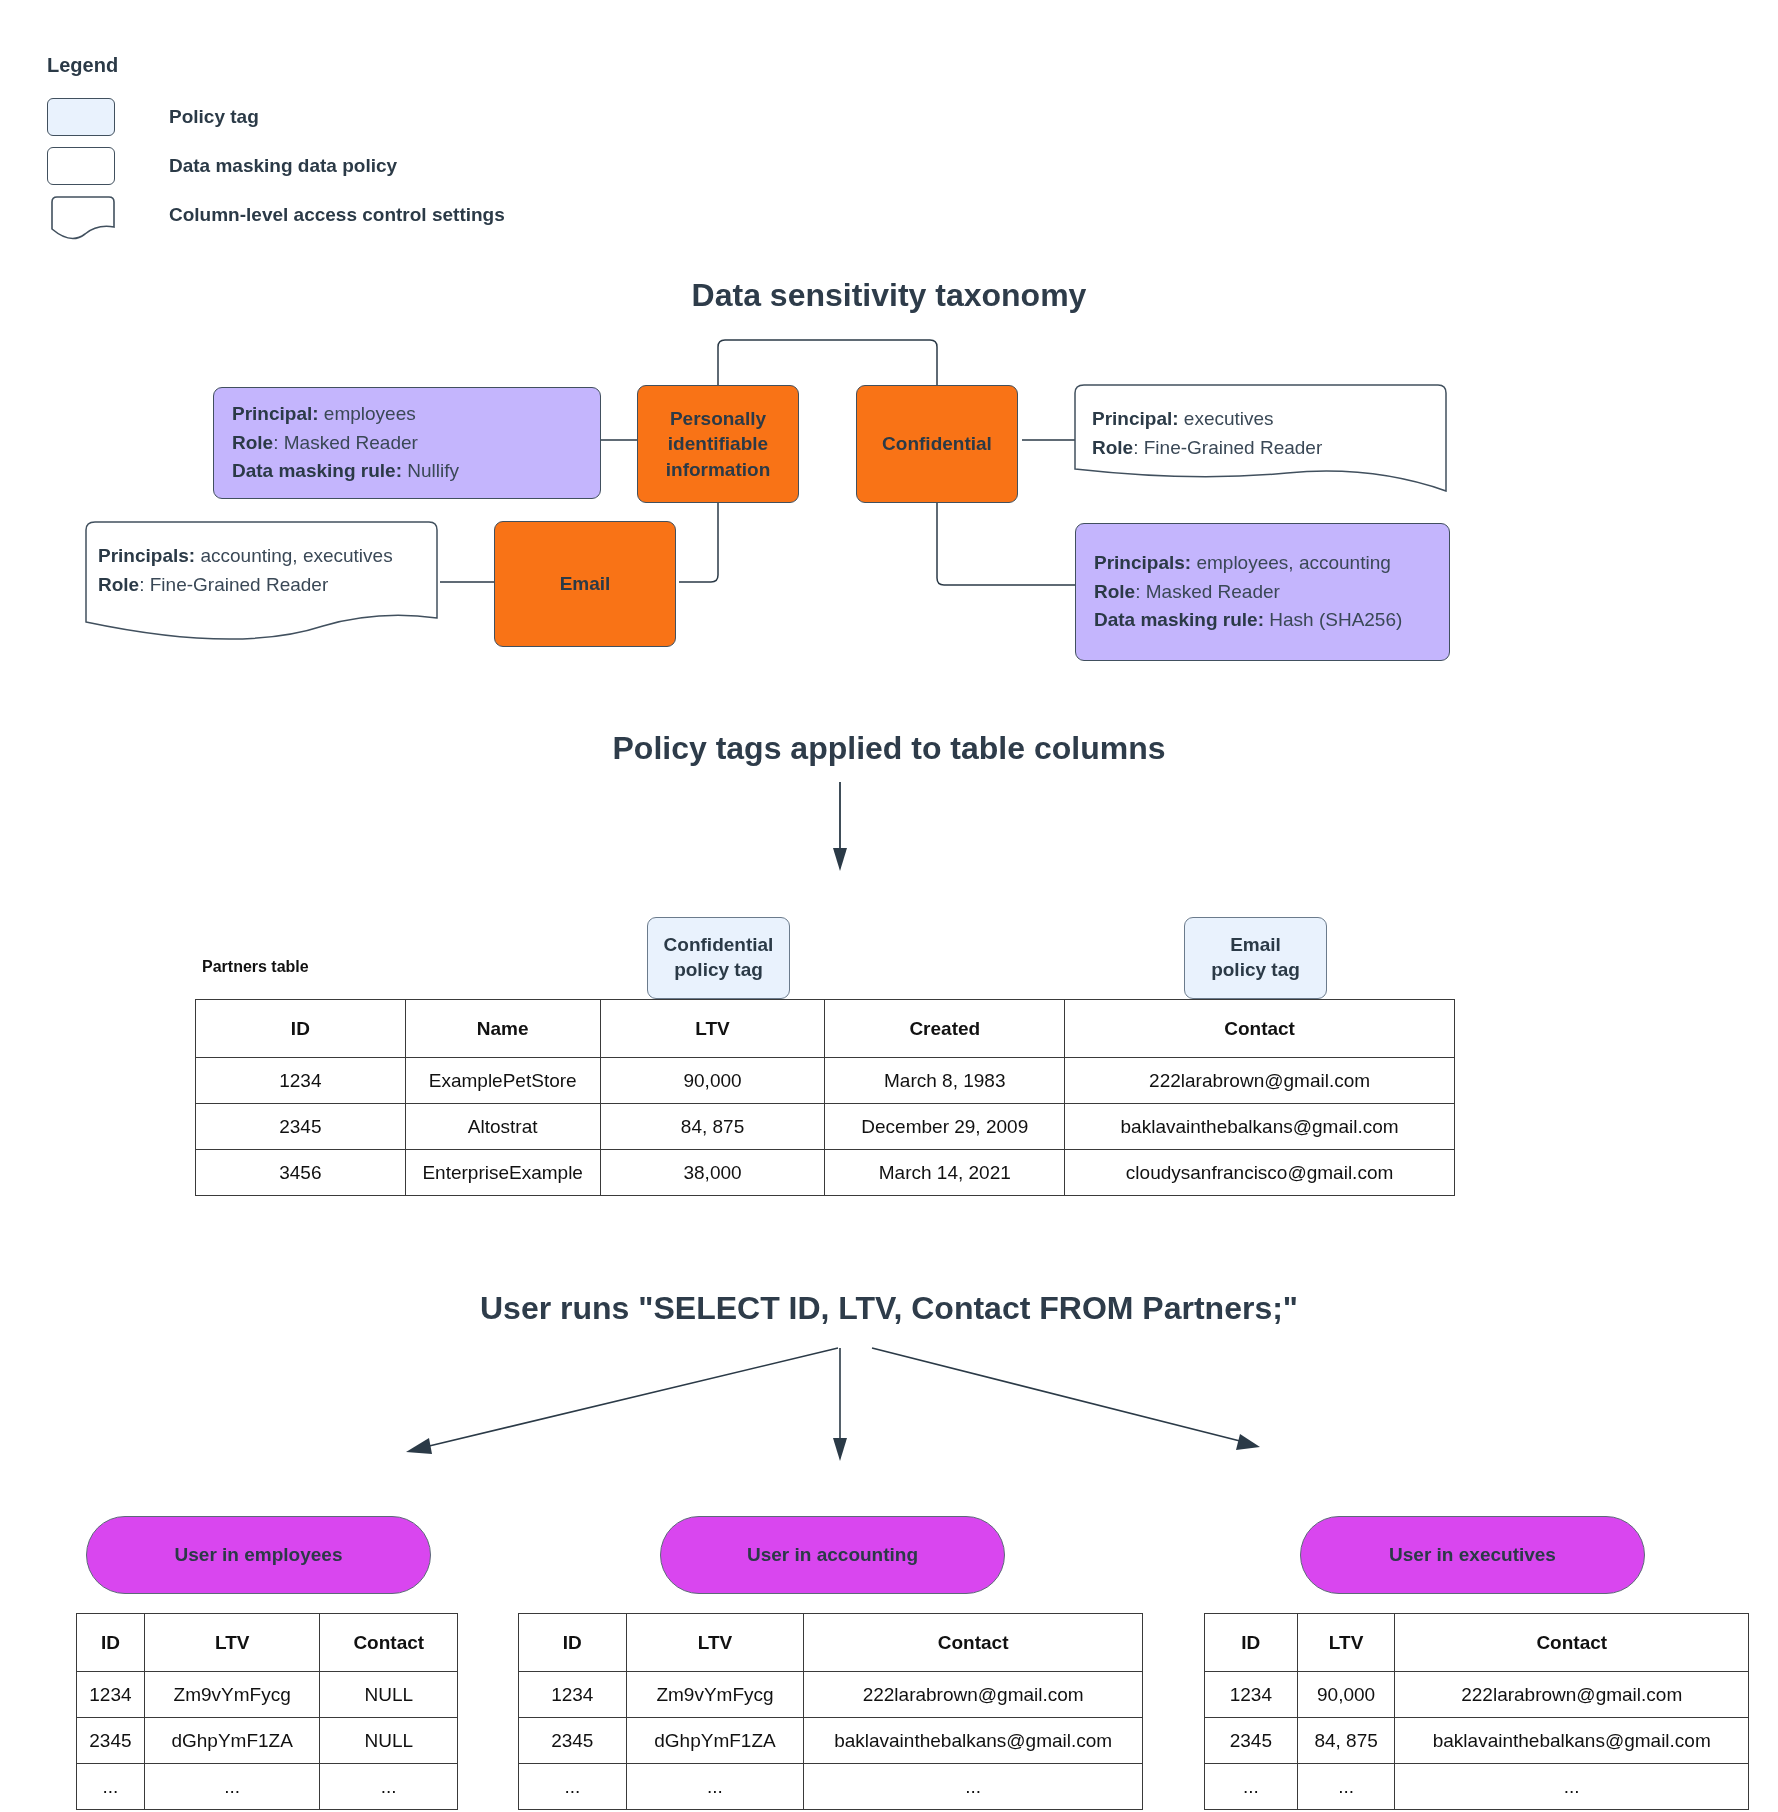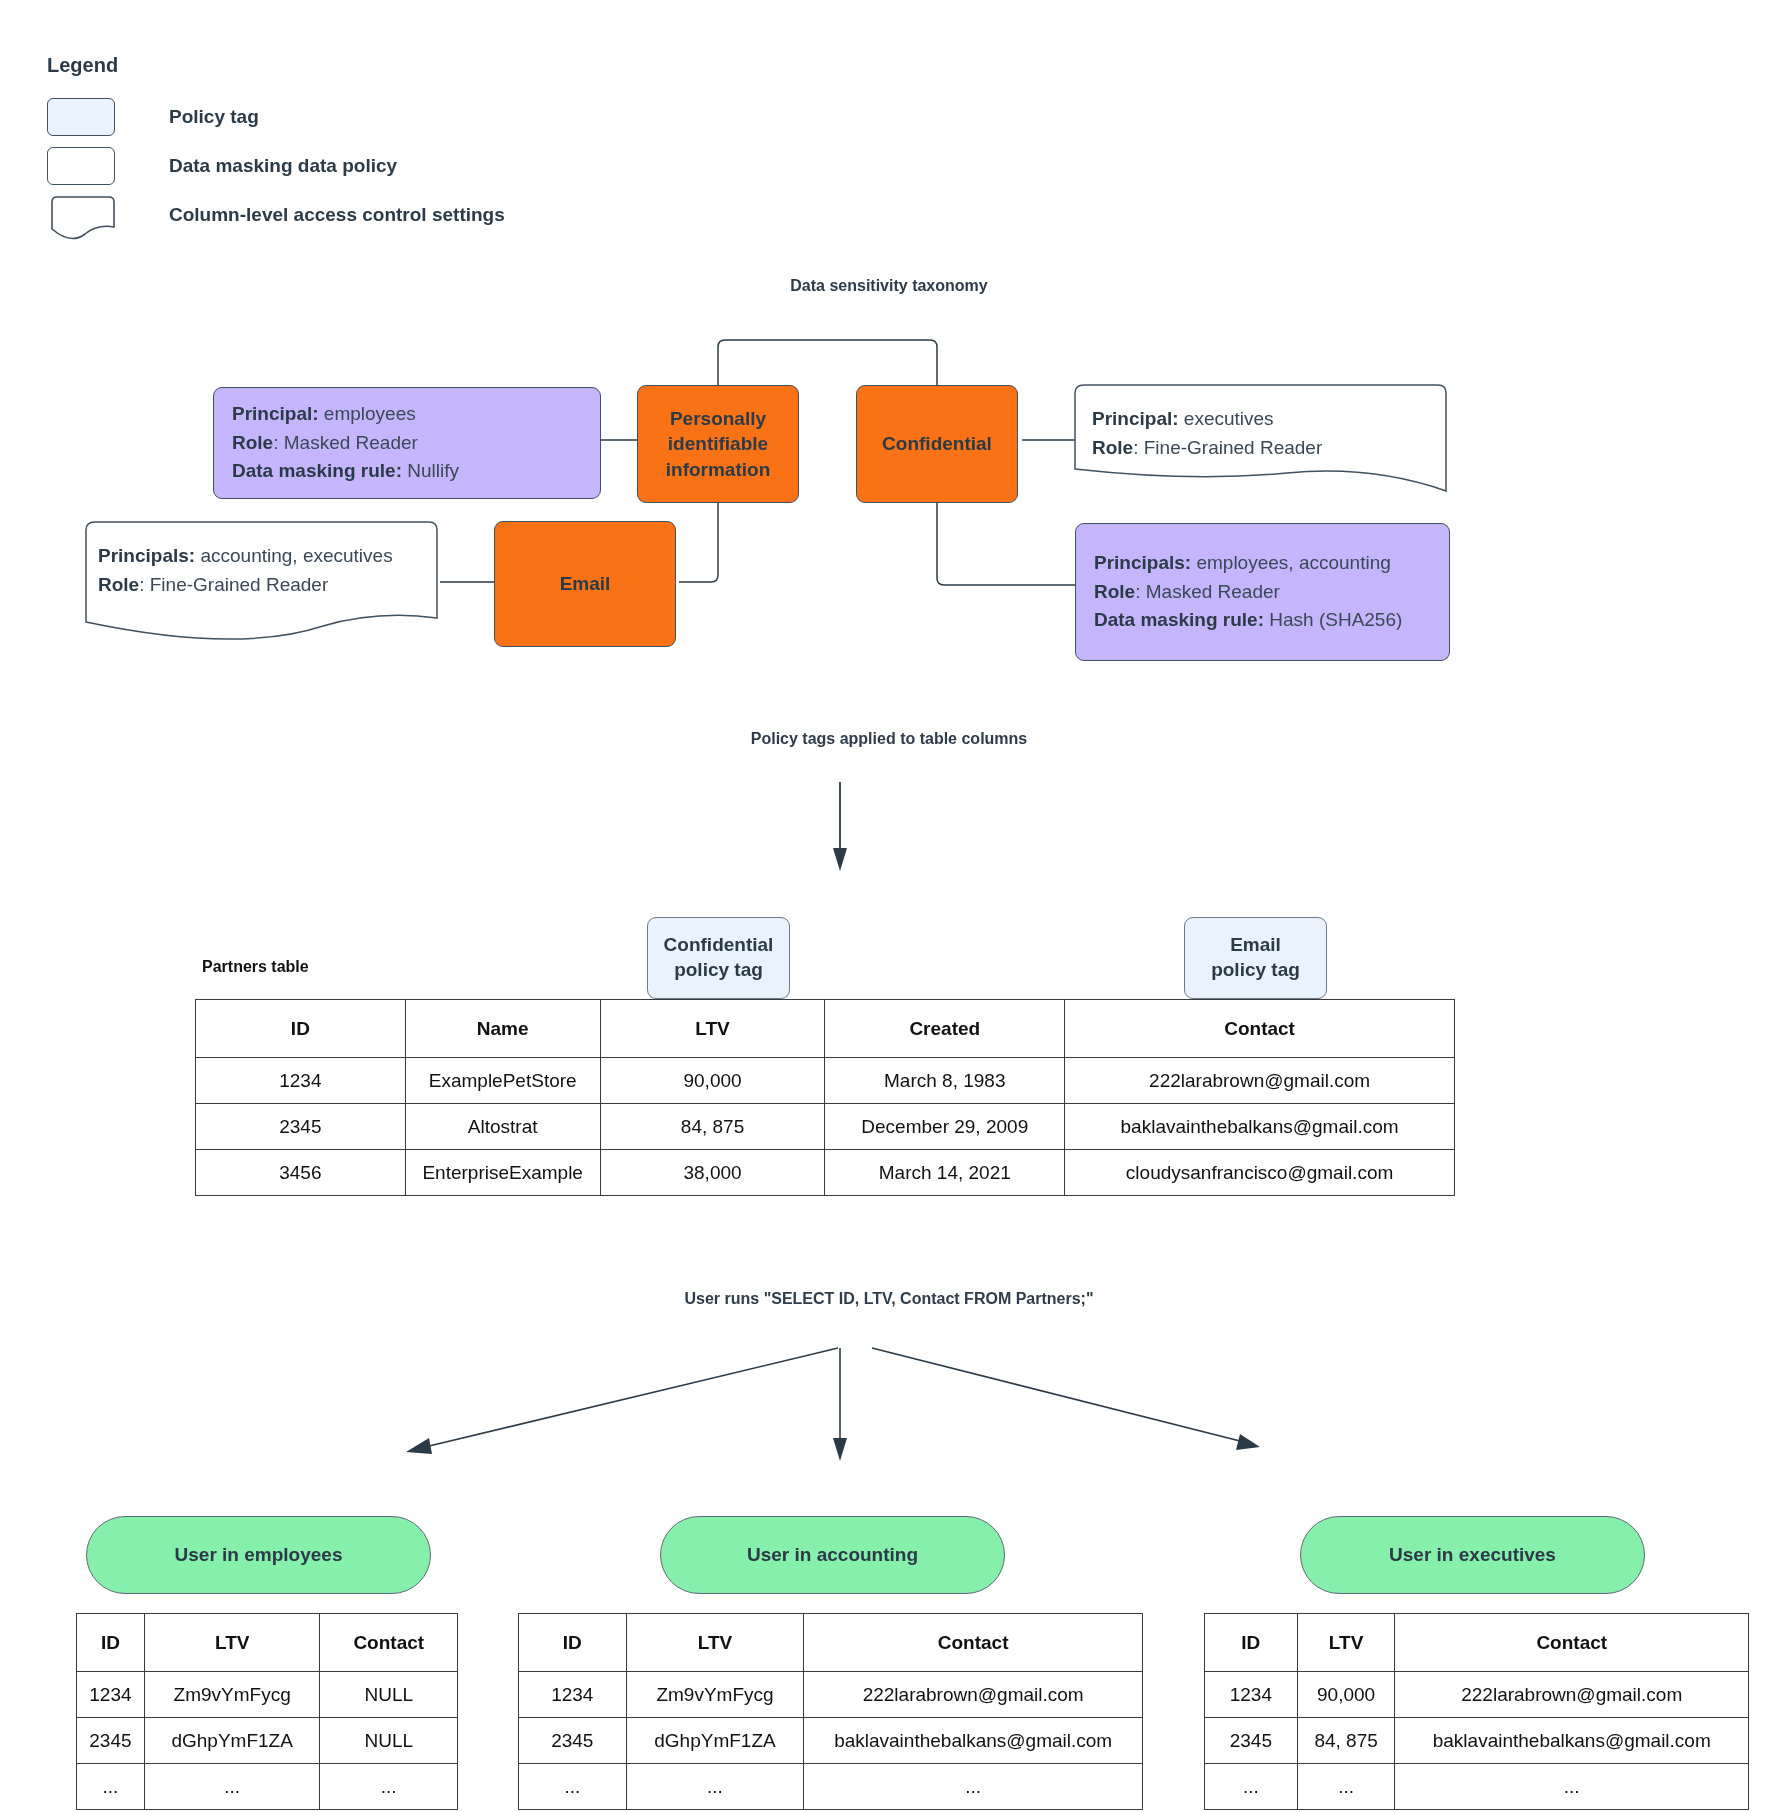--- a/index.html
+++ b/index.html
@@ -22,21 +22,21 @@
     border:1.6px solid #41505e; border-radius:6px; background:#ffffff;
   }
   .legend-swatch.tag { background:#e9f2fd; }
   .legend-label {
     position:absolute; left:122px; top:8px;
     font-size:19px; font-weight:bold; color:#2b3a47; white-space:nowrap;
   }
   .wave-swatch { position:absolute; left:0; top:0; width:72px; height:46px; }
 
   
-  .sec-title { font-size:16px; font-weight:bold; color:#2e3c4a; white-space:nowrap; }
+  .sec-title { font-size:32px; font-weight:bold; color:#2e3c4a; white-space:nowrap; }
   #tax-title  { left:0; top:277px; width:1778px; text-align:center; }
   #ptac-title { left:0; top:730px; width:1778px; text-align:center; }
   #query-title{ left:0; top:1290px; width:1778px; text-align:center; }
 
   
   .node {
     position:absolute;
     border:1.5px solid #41505e;
     border-radius:9px;
     background:#c4b5fd;
@@ -88,21 +88,21 @@
     display:flex; align-items:center; justify-content:center;
     font-size:19px; font-weight:bold; color:#2b3a47;
     text-align:center; line-height:1.3;
   }
 
   
   .pill {
     position:absolute;
     border:1.4px solid #5c6a78;
     border-radius:999px;
-    background:#86efac;
+    background:#d946ef;
     display:flex; align-items:center; justify-content:center;
     font-size:19px; font-weight:bold; color:#2b3a47;
   }
 </style>
 </head>
 <body>
 
 <div class="abs" id="legend-title">Legend</div>
 
 <div class="legend-row" style="top:98px;">

